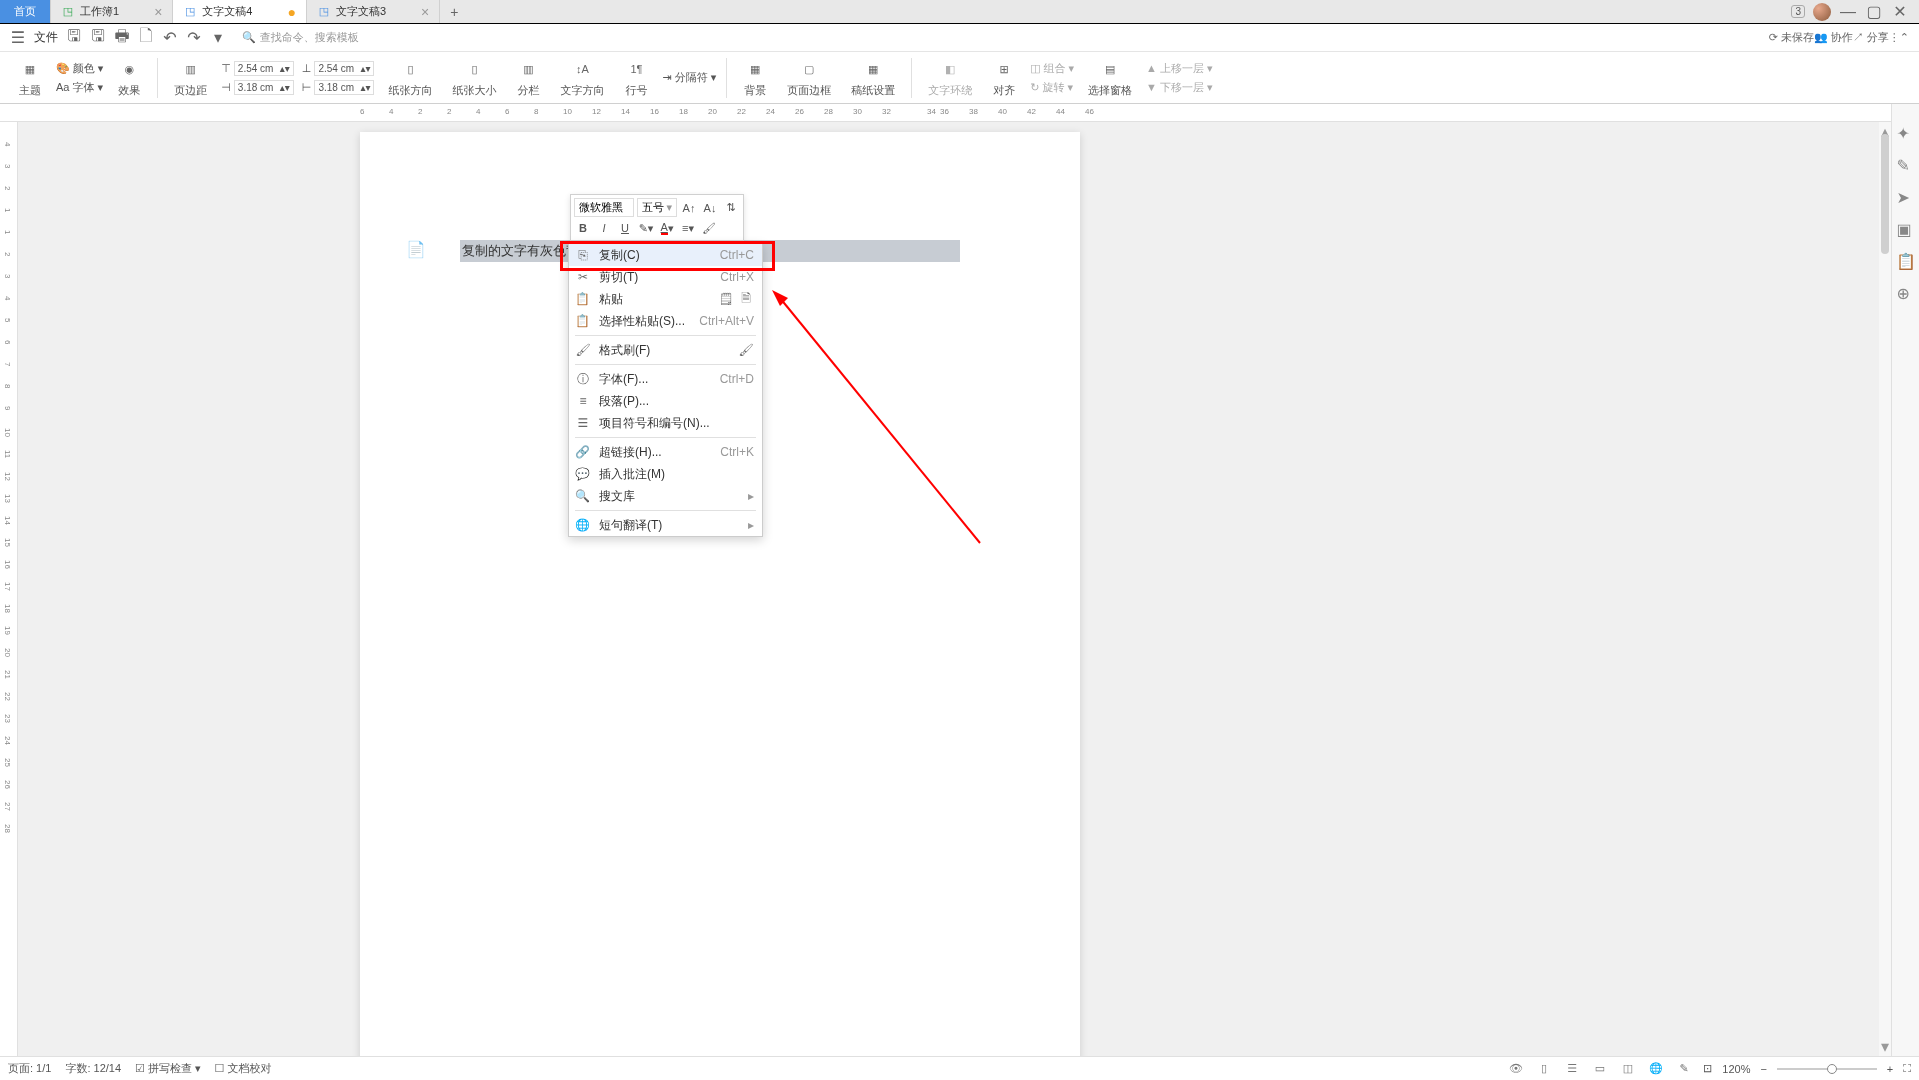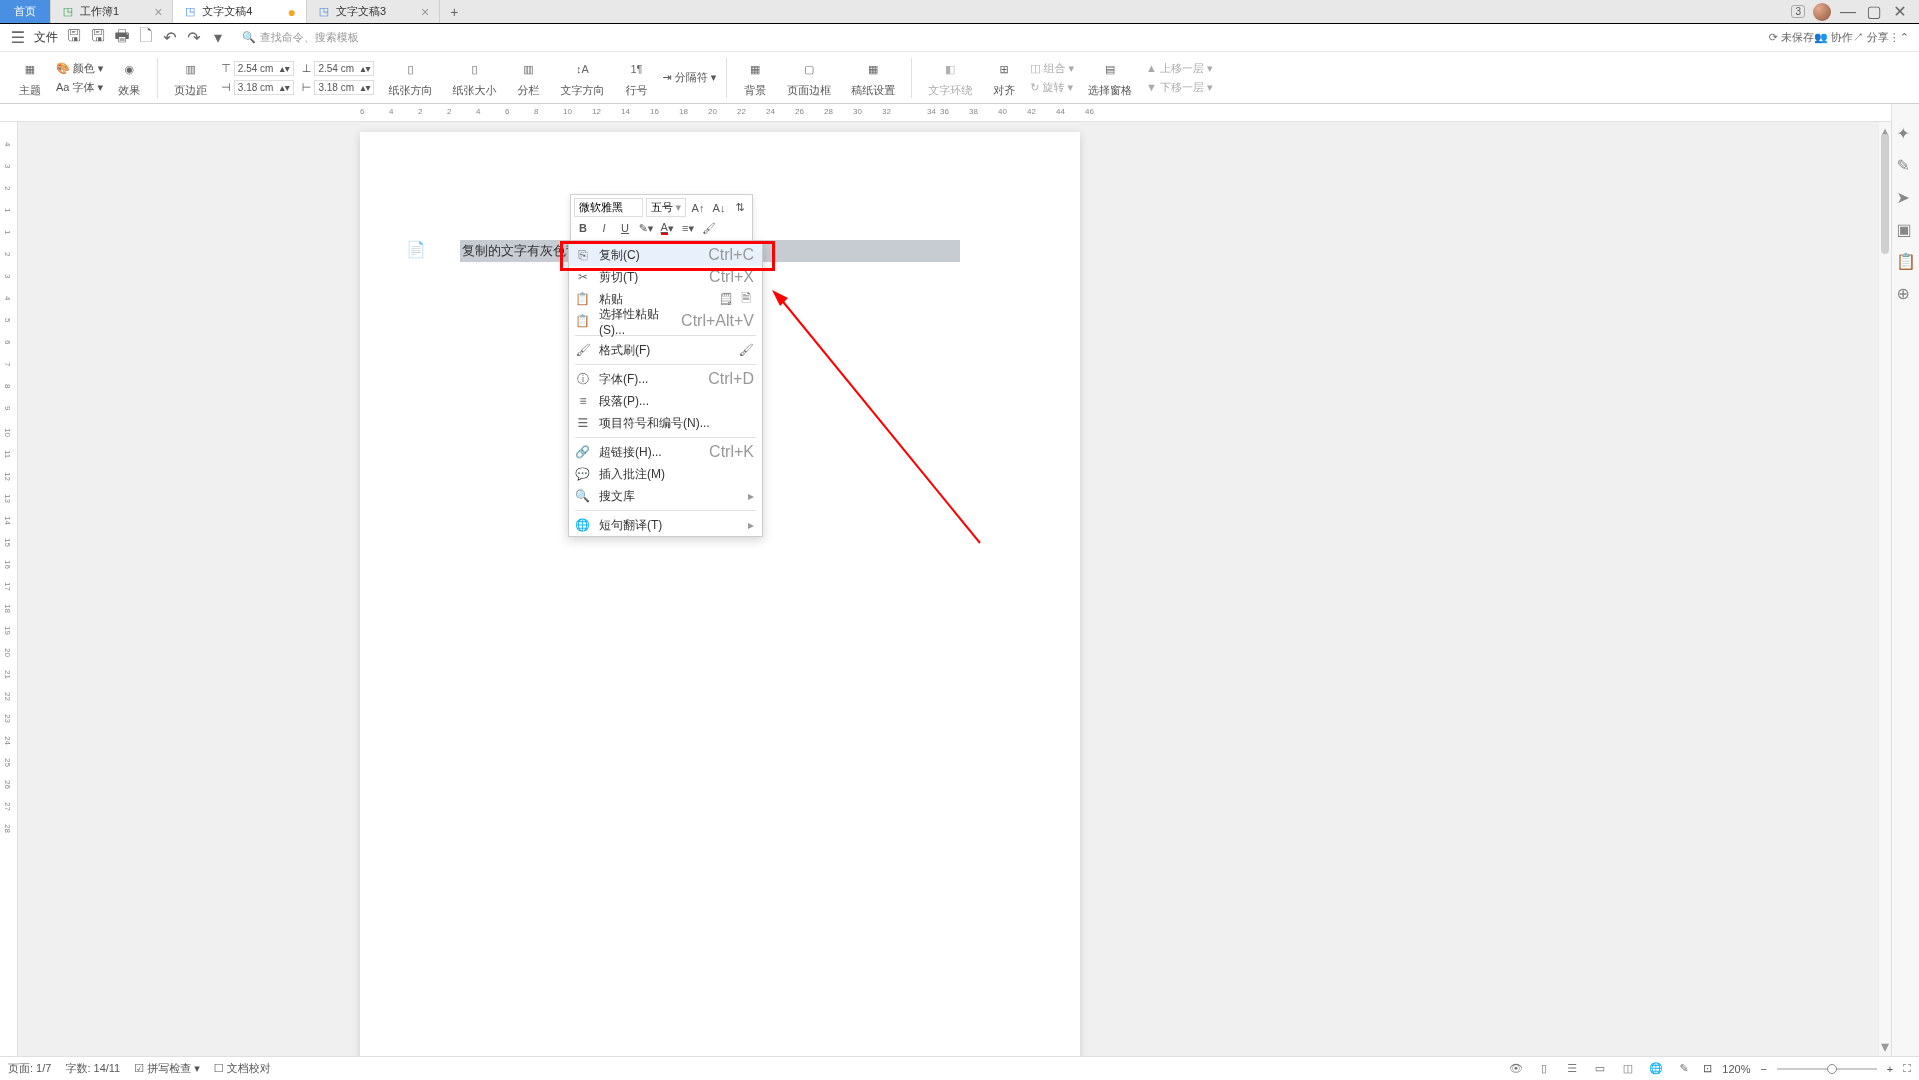--- a/index.html
+++ b/index.html
@@ -61,21 +61,21 @@
 .mini-row { display: flex; align-items: center; gap: 3px; }
 .mini-input { border: 1px solid #ddd; font-size: 11px; padding: 1px 4px; display: flex; align-items: center; justify-content: space-between; }
 .mini-btn { width: 18px; height: 18px; display: flex; align-items: center; justify-content: center; color: #555; cursor: pointer; }
 
 
 .context-menu { position: absolute; left: 568px; top: 243px; width: 195px; background: #fff; border: 1px solid #ccc; box-shadow: 0 3px 10px rgba(0,0,0,0.18); font-size: 12px; }
 .ctx-item { display: flex; align-items: center; height: 22px; padding: 0 8px 0 6px; cursor: pointer; color: #333; }
 .ctx-item.highlighted { background: #e8f0fb; }
 .ctx-icon { width: 16px; height: 16px; margin-right: 8px; color: #666; display: flex; align-items: center; justify-content: center; }
 .ctx-label { flex: 1; }
-.ctx-shortcut { color: #999; font-size: 16px; }
+.ctx-shortcut { color: #999; font-size: 12px; }
 .ctx-sep { height: 1px; background: #e0e0e0; margin: 3px 6px; }
 .ctx-extra { display: flex; gap: 4px; }
 .ctx-extra-icon { width: 16px; height: 16px; color: #666; display: flex; align-items: center; justify-content: center; }
 .ctx-sub { color: #999; margin-left: auto; }
 
 
 .red-box { position: absolute; border: 3px solid #ff0000; pointer-events: none; }
 .red-arrow { position: absolute; pointer-events: none; }
 
 
@@ -354,21 +354,21 @@
       <span class="ruler-v-tick" style="top: 702px;">28</span>
     </div>
   <div class="page">
     <span class="para-mark">📄</span>
     <div class="sel-text">复制的文字有灰色背景怎么去除</div>
   </div>
 </div>
 
 <div class="mini-toolbar">
   <div class="mini-row">
-    <div class="mini-input" style="width:69px">
+    <div class="mini-input" style="width:60px">
         <span>微软雅黑</span>
       </div>
     <div class="mini-input" style="width:40px">
         <span>五号</span>
         <span style="color:#999">▾</span>
       </div>
     <span class="mini-btn">A↑</span>
     <span class="mini-btn">A↓</span>
     <span class="mini-btn">⇅</span>
   </div>
@@ -472,22 +472,22 @@
 <div class="right-sidebar">
   <span class="side-icon">✦</span>
   <span class="side-icon">✎</span>
   <span class="side-icon">➤</span>
   <span class="side-icon">▣</span>
   <span class="side-icon">📋</span>
   <span class="side-icon">⊕</span>
 </div>
 
 <div class="status-bar">
-  <span>页面: 1/7</span>
-  <span>字数: 14/11</span>
+  <span>页面: 1/1</span>
+  <span>字数: 12/14</span>
   <span>☑ <span>拼写检查</span> ▾</span>
   <span>☐ <span>文档校对</span></span>
   <div class="status-right">
     <span class="view-btn">👁</span>
     <span class="view-btn">▯</span>
     <span class="view-btn">☰</span>
     <span class="view-btn">▭</span>
     <span class="view-btn">◫</span>
     <span class="view-btn">🌐</span>
     <span class="view-btn">✎</span>

